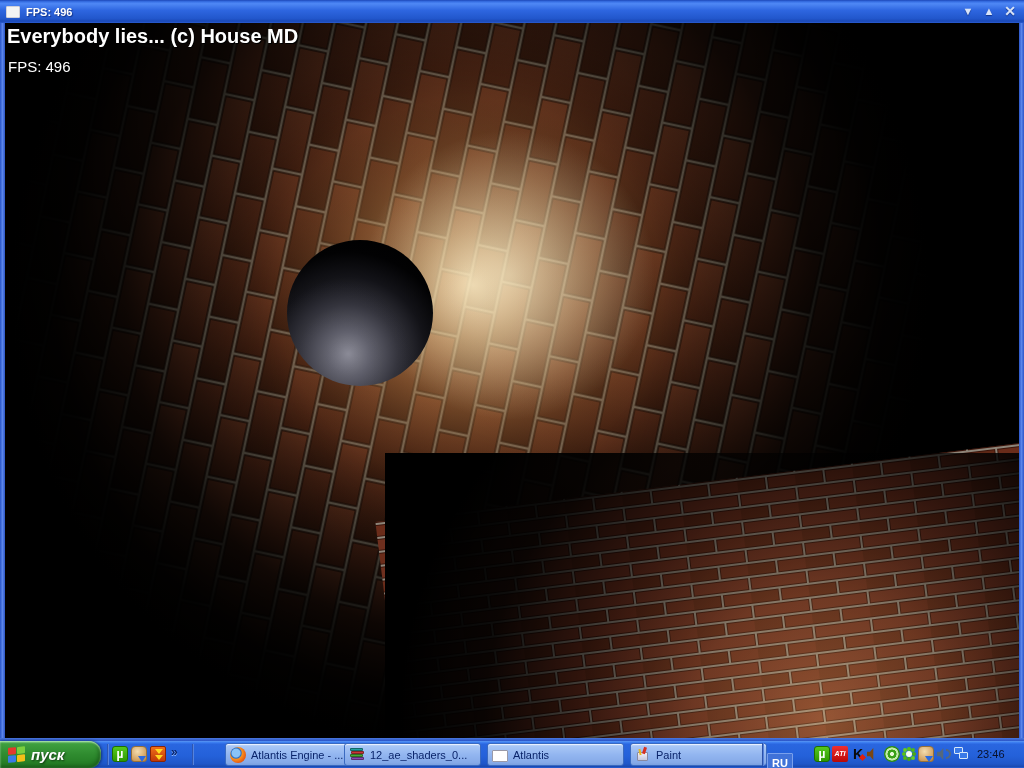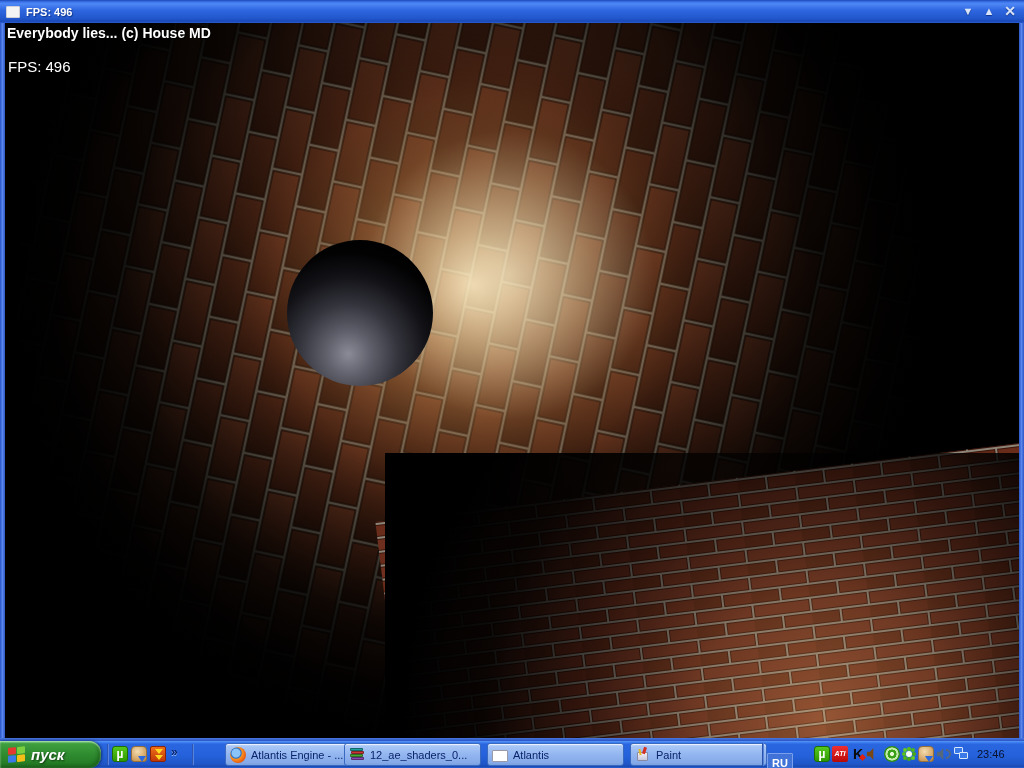--- a/index.html
+++ b/index.html
@@ -15,21 +15,21 @@
   .controls{position:absolute;right:8px;top:0;height:23px;display:flex;align-items:center;gap:10px;}
   .ctrl{color:#d8e4f8;font-size:11px;line-height:23px;cursor:default;text-shadow:0 1px 1px #12348a;}
   .ctrl.close{font-size:14px;font-weight:bold;}
   .frame-left,.frame-right{position:absolute;top:23px;width:5px;height:715px;
     background:linear-gradient(90deg,#2a55c8,#5a85ea,#2a55c8);}
   .frame-left{left:0;} .frame-right{left:1019px;}
   .frame-bottom{position:absolute;left:0;top:738px;width:1024px;height:3px;background:linear-gradient(180deg,#4a77dd,#2a55c8);}
 
   
   .viewport{position:absolute;left:5px;top:23px;width:1014px;height:715px;background:#000;overflow:hidden;}
-  .vp-caption{position:absolute;left:2px;top:2px;color:#fff;font-size:14px;font-weight:bold;white-space:pre;text-shadow:1px 1px 0 #000;}
+  .vp-caption{position:absolute;left:2px;top:2px;color:#fff;font-size:20px;font-weight:bold;white-space:pre;text-shadow:1px 1px 0 #000;}
   .vp-fps{position:absolute;left:3px;top:35px;color:#fff;font-size:15px;font-weight:500;white-space:pre;}
 
   
   .taskbar{position:absolute;left:0;top:741px;width:1024px;height:27px;
     background:linear-gradient(180deg,#5a96f2 0,#3a7cf0 6%,#2a66e0 12%,#2461da 55%,#1f56c8 85%,#1a4ab2 95%,#2a62d8 100%);}
   .startbtn{position:absolute;left:0;top:0;width:101px;height:27px;border-radius:0 12px 12px 0;
     background:linear-gradient(180deg,#6cc26c 0,#3f9f3f 10%,#2f8b2f 50%,#257d25 88%,#1e6e1e 100%);
     box-shadow:inset 0 1px 2px #b8e8b8, inset -2px -2px 4px #1a5c1a, 1px 0 3px rgba(0,0,20,.5);
     display:flex;align-items:center;cursor:pointer;}
   .winflag{width:18px;height:16px;margin-left:8px;display:grid;grid-template-columns:8px 8px;grid-template-rows:7px 7px;gap:1px;transform:skewY(-6deg);}

